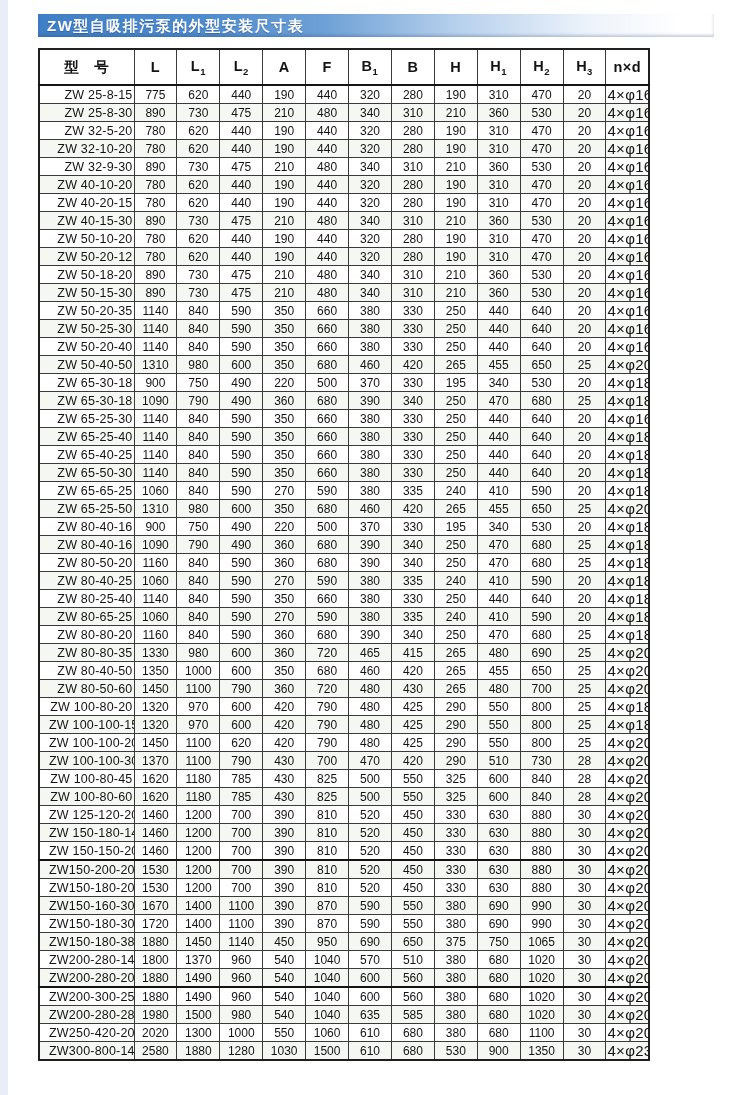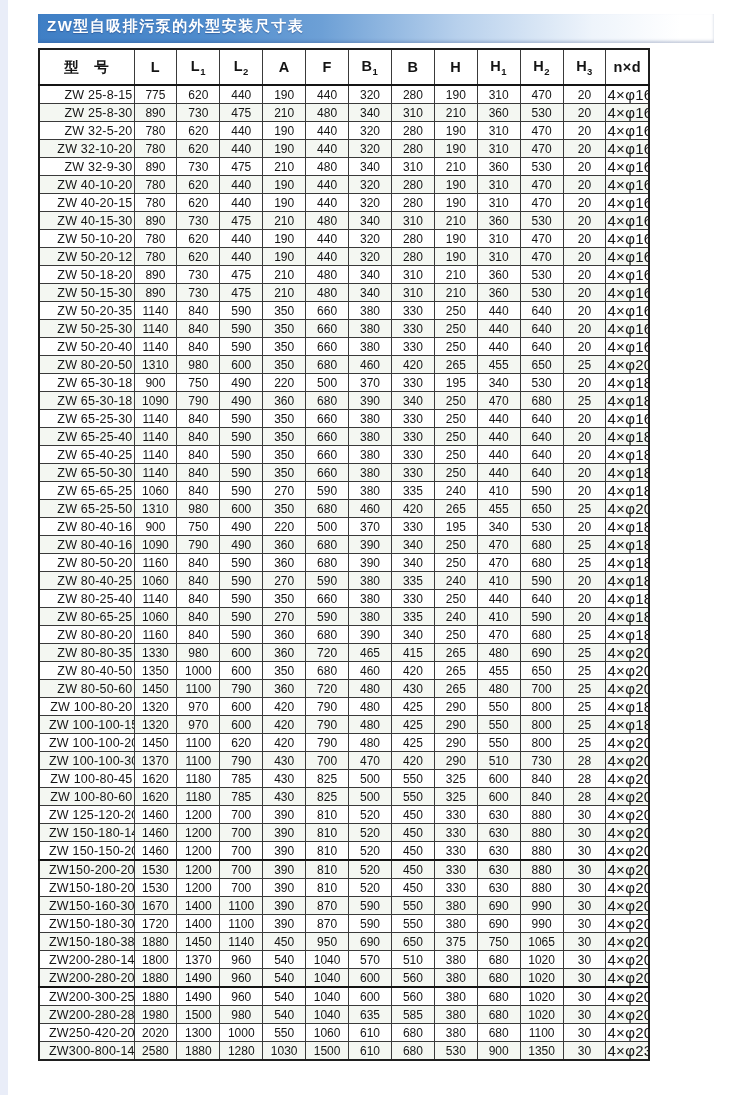--- a/index.html
+++ b/index.html
@@ -7,21 +7,21 @@
   body { font-family:"Liberation Sans","DejaVu Sans",sans-serif; }
   .page {
     position:relative; width:750px; height:1095px; background:#ffffff;
     overflow:hidden;
   }
   .page::before {
     content:""; position:absolute; left:0; top:0; width:8px; height:100%;
     background:#e9edf8;
   }
   .title-bar {
-    position:absolute; left:38px; top:14px; width:676px; height:29px;
+    position:absolute; left:38px; top:14px; width:676px; height:23px;
     background:linear-gradient(90deg,#3f7fc5 0%,#4f8ccd 25%,#6da0d6 42%,#b7d0ec 62%,#eef4fb 82%,#ffffff 95%);
     box-shadow:inset 0 -2px 3px rgba(30,60,120,.25);
   }
   .title-bar span {
     display:block; line-height:23px; padding-left:9px;
     font-size:15px; font-weight:bold; color:#ffffff; letter-spacing:1.5px;
     text-shadow:0 1px 1px rgba(30,60,120,.45);
     white-space:nowrap;
   }
   table.dims {
@@ -297,21 +297,21 @@
           <td>660</td>
           <td>380</td>
           <td>330</td>
           <td>250</td>
           <td>440</td>
           <td>640</td>
           <td>20</td>
           <td>4×φ16</td>
         </tr>
         <tr>
-          <td>ZW 80-20-50</td>
+          <td>ZW 50-40-50</td>
           <td>1310</td>
           <td>980</td>
           <td>600</td>
           <td>350</td>
           <td>680</td>
           <td>460</td>
           <td>420</td>
           <td>265</td>
           <td>455</td>
           <td>650</td>

